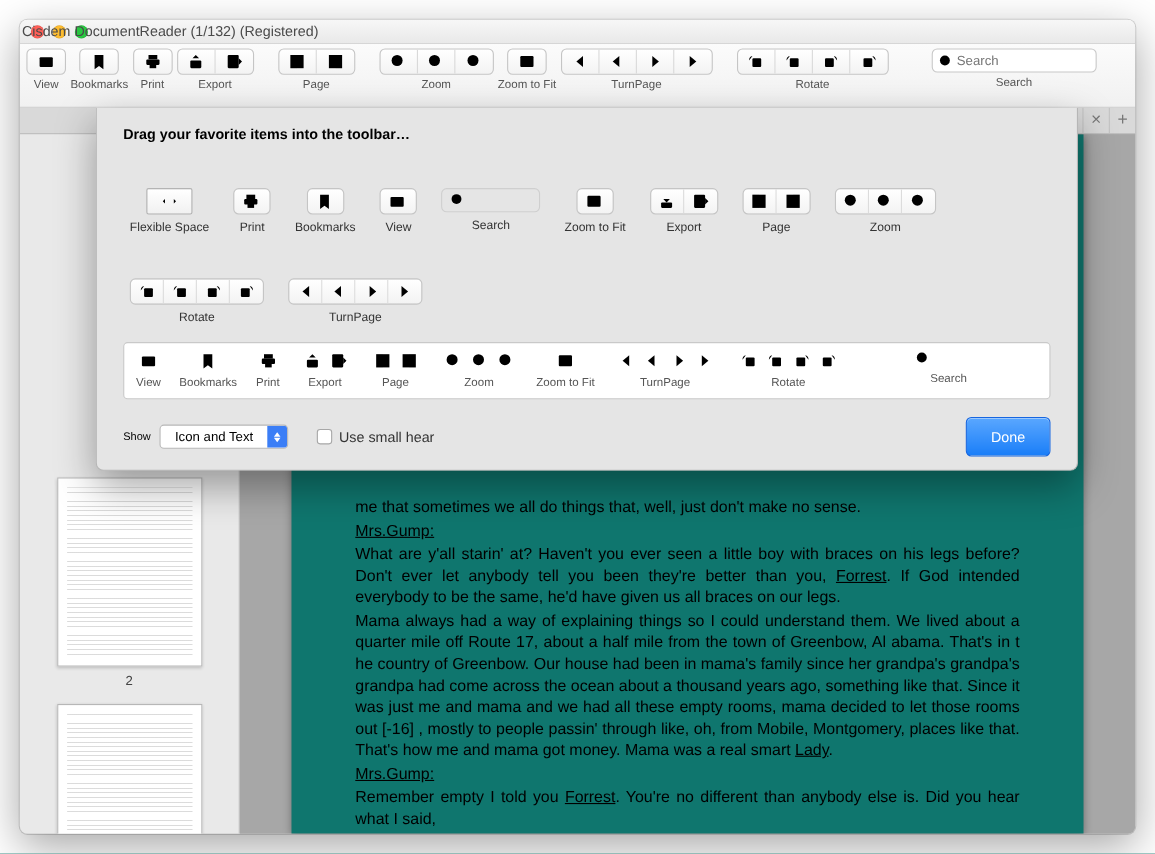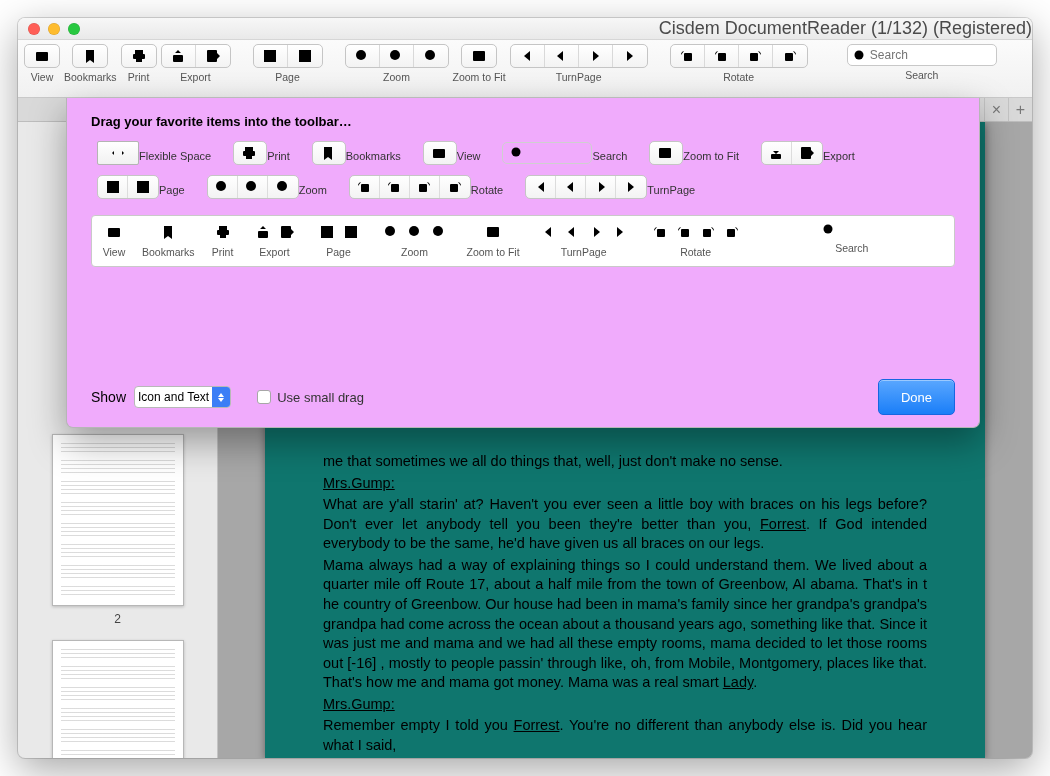--- a/index.html
+++ b/index.html
@@ -4,21 +4,21 @@
 <style>
   * { box-sizing: border-box; margin: 0; padding: 0; font-family: -apple-system, BlinkMacSystemFont, "Helvetica Neue", Arial, sans-serif; }
   body { background: #fff; width: 1050px; height: 776px; overflow: hidden; position: relative; }
 
   
   .window { width: 1014px; height: 740px; margin: 18px; border-radius: 7px; box-shadow: 0 12px 40px rgba(0,0,0,.35), 0 0 0 1px rgba(0,0,0,.15); background: #fff; overflow: hidden; position: relative; }
   .titlebar { height: 22px; background: linear-gradient(#f7f7f7,#e9e9e9); border-bottom: 1px solid #d6d6d6; display: flex; align-items: center; position: relative; }
   .traffic { display:flex; gap:8px; padding-left:10px;}
   .dot { width:12px; height:12px; border-radius:50%; box-shadow: inset 0 0 0 .5px rgba(0,0,0,.15);}
   .dot.r{background:#ff5f57;} .dot.y{background:#febc2e;} .dot.g{background:#28c840;}
-  .title { position:absolute; left:2px; right:0; text-align:right; font-size:18px; color:#4a4a4a; }
+  .title { position:absolute; left:2px; right:0; text-align:left; font-size:13px; color:#4a4a4a; }
 
   
   .toolbar { height: 58px; background: linear-gradient(#fbfbfb,#f1f1f1); border-bottom:1px solid #c9c9c9; display:flex; align-items:flex-start; padding:4px 6px 0; gap:4px; }
   .tb-group { display:flex; flex-direction:column; align-items:center; }
   .tb-seg { display:flex; height:24px; border:1px solid #c5c5c5; border-radius:5px; background:linear-gradient(#fff,#f3f3f3); overflow:hidden; }
   .tb-btn { width:34px; display:flex; align-items:center; justify-content:center; border-right:1px solid #d9d9d9; }
   .tb-btn:last-child{border-right:none;}
   .tb-label { font-size:10.5px; color:#555; margin-top:3px; }
   .tb-sep { width:14px; }
   .tb-search { flex:1; display:flex; flex-direction:column; align-items:center; margin-left:6px;}
@@ -34,43 +34,43 @@
   
   .docarea { position:absolute; top:104px; bottom:0; left:0; right:0; background:#a7a7a7; display:flex; }
   .thumbs { width:200px; background:#e9e9e9; border-right:1px solid #c4c4c4; padding:12px; overflow:hidden; }
   .thumb { width:132px; height:172px; background:#fff; margin:0 auto 6px; border:1px solid #b7b7b7; box-shadow:0 1px 3px rgba(0,0,0,.2); position:relative; padding:8px;}
   .thumb-lines{height:100%; background:repeating-linear-gradient(#999 0 .8px, transparent .8px 4.2px); opacity:.35;}
   .thumb-num{text-align:center; font-size:12px; color:#444; margin-bottom:14px;}
   .page { flex:1; padding:0 30px; overflow:hidden; background:#a7a7a7; display:flex; justify-content:center;}
   .paper { width:720px; background:#0f766e; box-shadow:0 2px 8px rgba(0,0,0,.4); padding:20px 58px; font-family: Arial, sans-serif;}
   .paper p { font-size:14.5px; color:#000; line-height:1.35; text-align:justify; margin-bottom:2px; }
   .paper .u{text-decoration:underline;}
-  .sheet { position:absolute; top:80px; left:48px; right:52px; height:330px; background:#f0abfc; border:1px solid #b6b6b6; border-top:none; border-radius:0 0 7px 7px; box-shadow: 0 14px 36px rgba(0,0,0,.35); padding:16px 24px 14px; }
+  .sheet { position:absolute; top:80px; left:69px; right:52px; height:330px; background:#e5e5e5; border:1px solid #b6b6b6; border-top:none; border-radius:0 0 7px 7px; box-shadow: 0 14px 36px rgba(0,0,0,.35); padding:16px 24px 14px; }
   .sheet h3 { font-size:13px; font-weight:bold; color:#000; margin-bottom:12px;}
   .palette { display:flex; flex-wrap:wrap; gap:0 22px; padding:0 6px;}
-  .pal-item { display:flex; align-items:center; margin-bottom:10px;}
+  .pal-item { display:flex; flex-direction:column; align-items:center; margin-bottom:10px;margin-top:30px;}
   .pal-seg { display:flex; height:24px; border:1px solid #c5c5c5; border-radius:5px; background:linear-gradient(#fff,#f3f3f3); overflow:hidden;}
   .pal-seg .cell{width:30px; display:flex; align-items:center; justify-content:center; border-right:1px solid #dcdcdc;}
   .pal-seg .cell:last-child{border-right:none;}
   .pal-single{width:34px;}
   .pal-label{font-size:11px; color:#333; margin-top:6px;}
   .flexspace-box{width:42px; height:24px; border:1px solid #b4b4b4; background:linear-gradient(#fff,#f1f1f1); border-radius:2px; display:flex; align-items:center; justify-content:center; color:#555; font-size:11px;}
   .pal-search{width:90px; height:22px; border:1px solid #cfcfcf; border-radius:5px; display:flex; align-items:center; padding-left:6px;}
 
   .default-strip { border:1px solid #c9c9c9; border-radius:4px; background:#fff; padding:6px 10px 8px; display:flex; gap:16px; align-items:flex-start; margin-top:6px;}
   .ds-item{display:flex; flex-direction:column; align-items:center;}
   .ds-label{font-size:10.5px; color:#555; margin-top:4px;}
   .mini-seg{display:flex; height:20px; gap:0;}
   .mini-cell{width:24px; display:flex; align-items:center; justify-content:center;}
   .ds-search{flex:1; min-width:70px; height:18px; display:flex; align-items:center; padding-left:4px;}
 
   .sheet-footer { position:absolute; bottom:12px; left:24px; right:24px; display:flex; align-items:center; gap:8px;}
-  .sheet-footer .lbl{font-size:14px;}
+  .sheet-footer .lbl{font-size:10px;}
   .combo{display:flex; align-items:center; height:22px; border:1px solid #b8b8b8; border-radius:4px; background:#fff; overflow:hidden;}
-  .combo span{padding:0 3px; font-size:12px;}
+  .combo span{padding:0 13px; font-size:12px;}
   .combo .arrows{width:18px; background:#3b7ef6; height:100%; display:flex; flex-direction:column; align-items:center; justify-content:center; gap:0;}
   .combo .arrows div{width:0;height:0;border-left:3.5px solid transparent;border-right:3.5px solid transparent;}
   .combo .arrows .up{border-bottom:4px solid #fff;}
   .combo .arrows .dn{border-top:4px solid #fff; margin-top:1px;}
   .chk{display:flex; align-items:center; gap:6px; margin-left:18px; font-size:13px; color:#333;}
   .chk-box{width:14px;height:14px;border:1px solid #a7a7a7;border-radius:3px;background:#fff;}
   .done-btn{margin-left:auto; height:36px; padding:0 22px; border-radius:5px; background:linear-gradient(#5aa7ff,#1a7ef8); color:#fff; font-size:13px; border:1px solid #1766e0; box-shadow:inset 0 1px 0 rgba(255,255,255,.4);}
 
   
   .ic{width:16px;height:16px;}
@@ -679,19 +679,19 @@
       <span class="lbl">Show</span>
       <div class="combo">
         <span>Icon and Text</span>
         <div class="arrows">
             <div class="up"></div>
             <div class="dn"></div>
           </div>
       </div>
       <label class="chk">
         <span class="chk-box"></span>
-        <span>Use small drag</span>
+        <span>Use small hear</span>
       </label>
       <button class="done-btn">Done</button>
     </div>
   </div>
 
 </div>
 
 </body></html>

